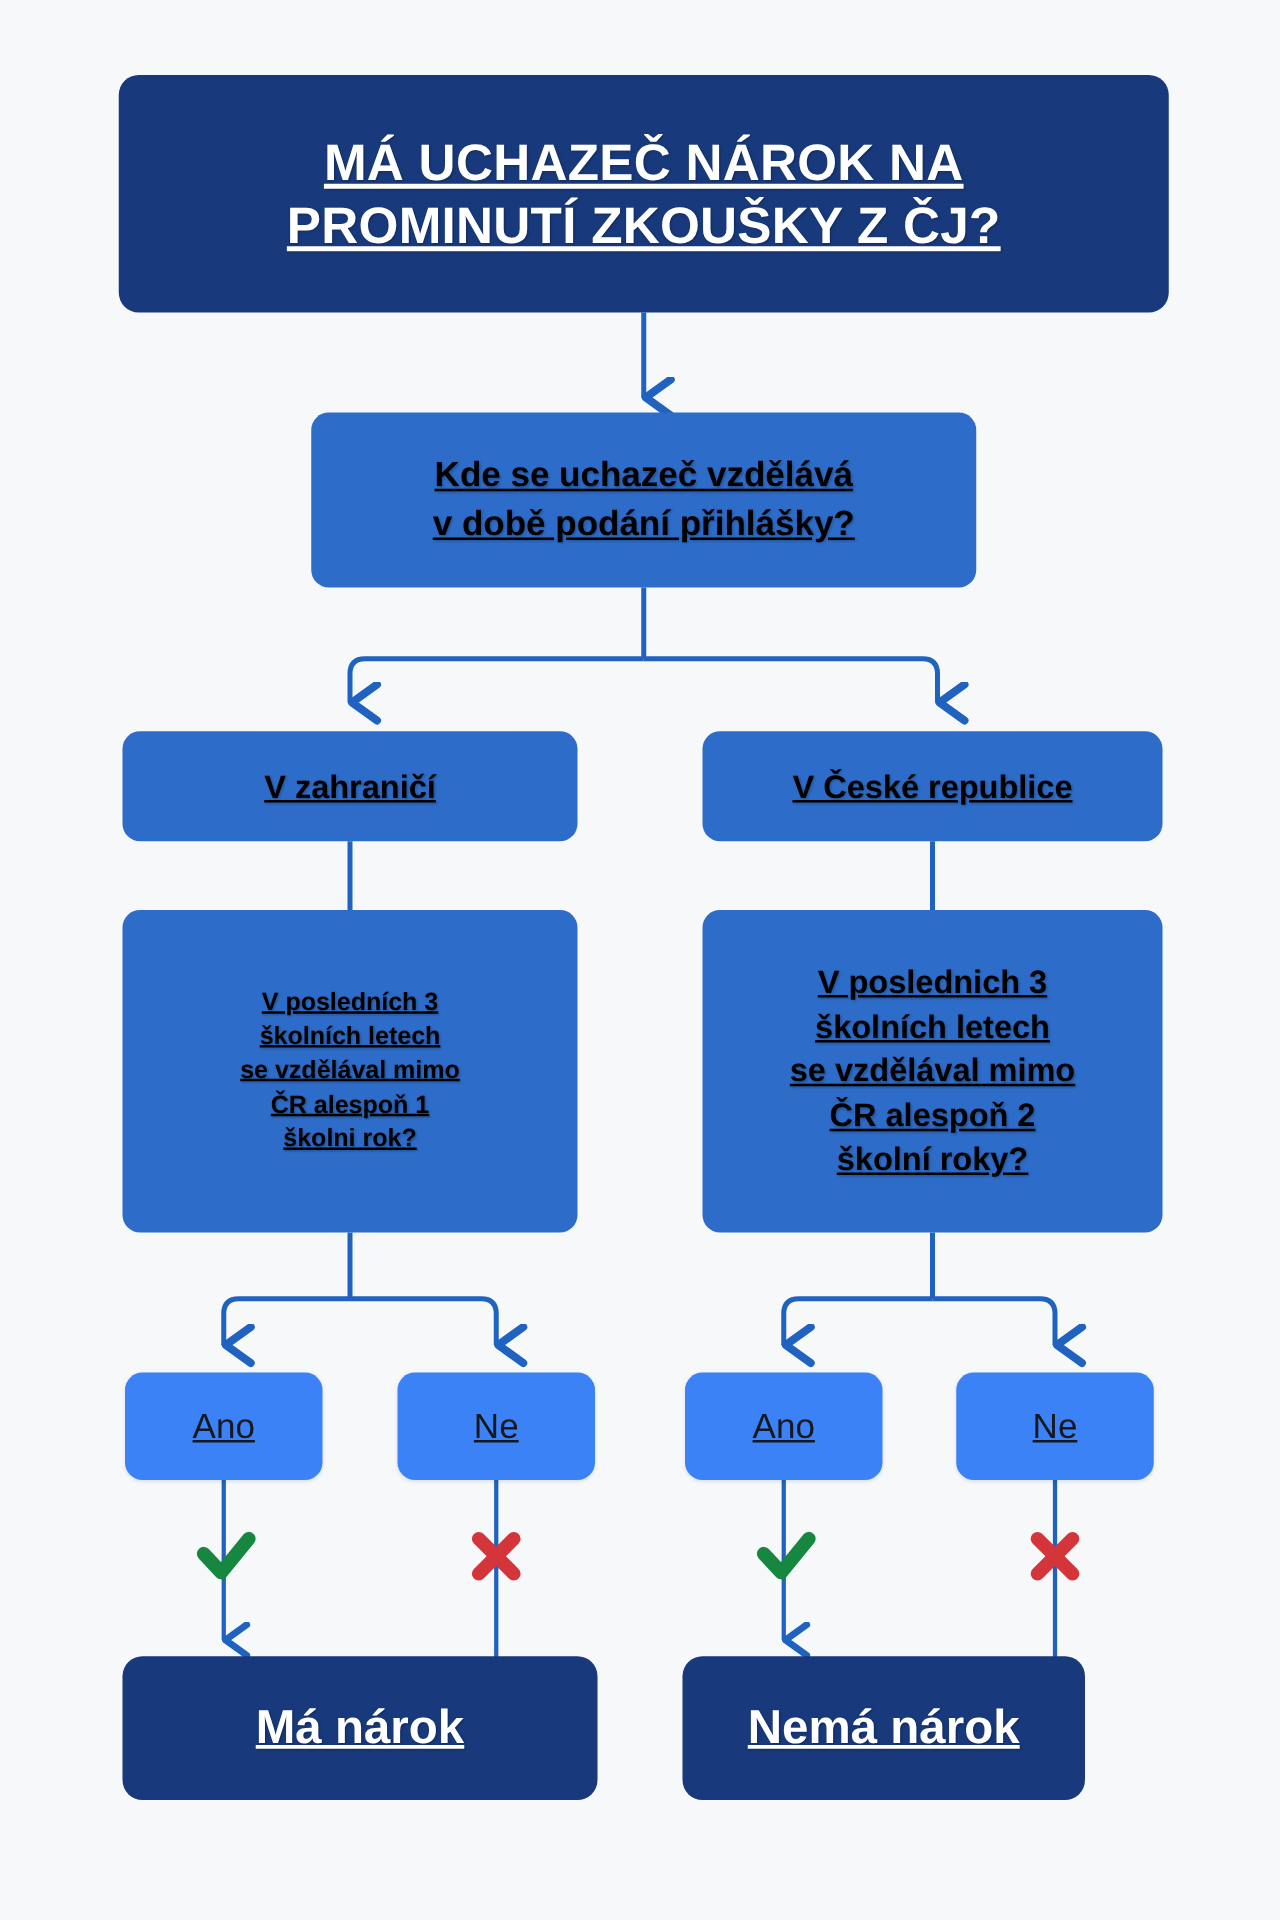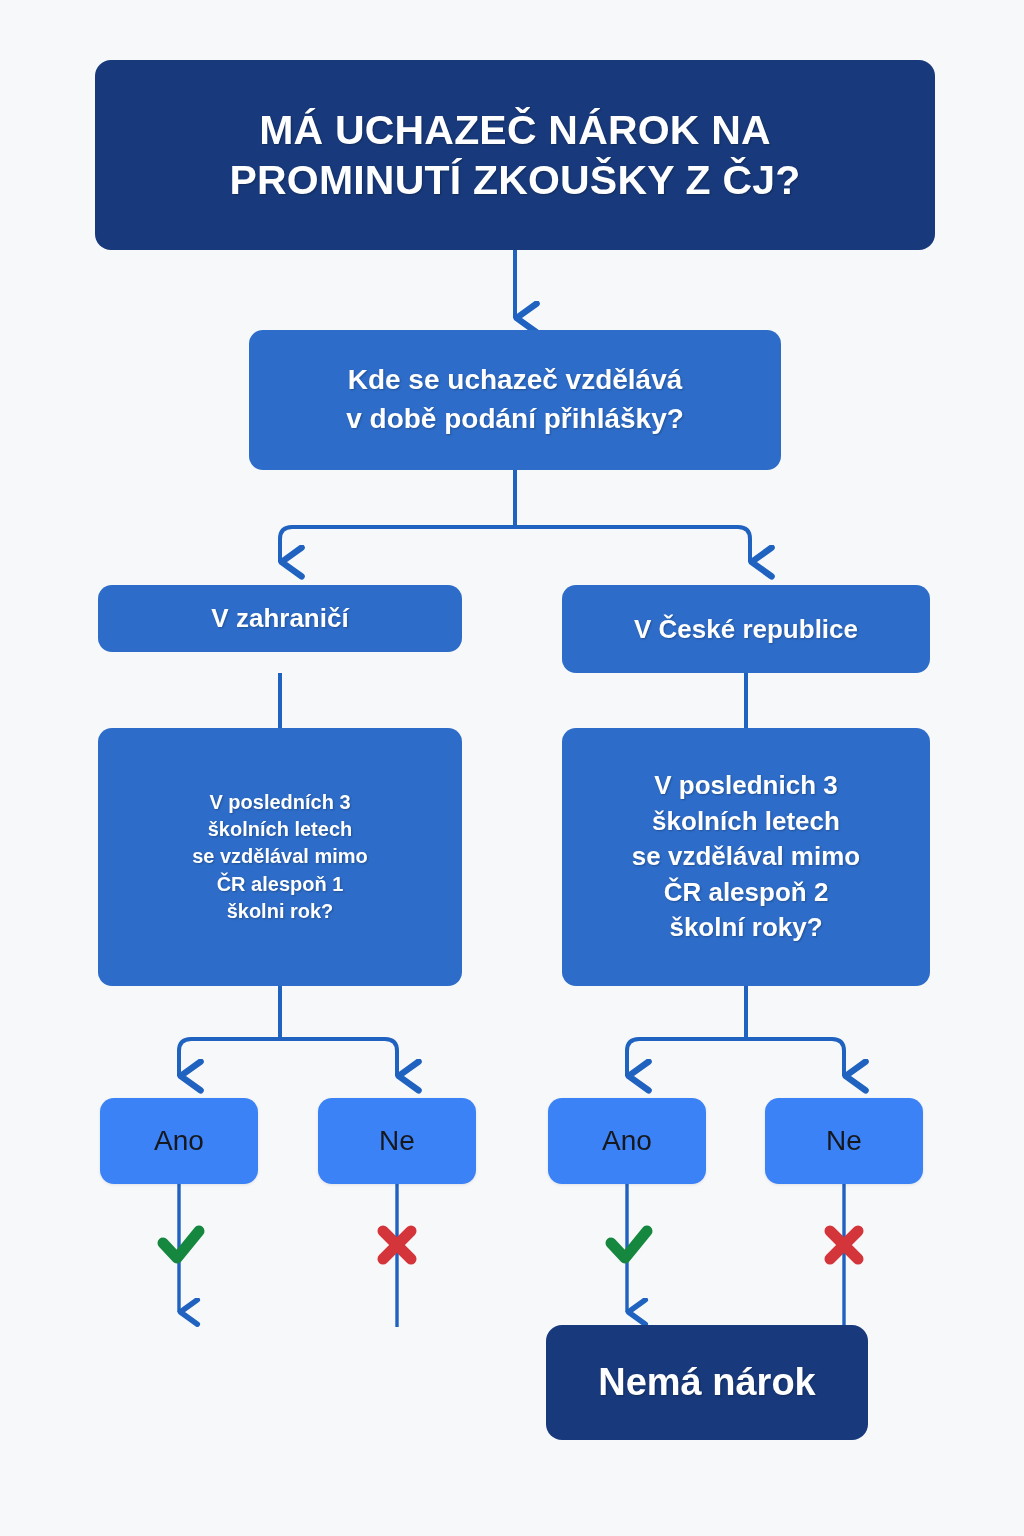--- a/index.html
+++ b/index.html
@@ -27,51 +27,52 @@
     display: flex;
     align-items: center;
     justify-content: center;
     text-align: center;
     z-index: 2;
   }
   .node .label {
     display: block;
     width: 100%;
     white-space: pre-line;
+    text-decoration: underline;
   }
   
   .n-dark {
     background: #183a7c;
     color: #ffffff;
     border-radius: 16px;
     font-weight: bold;
     text-shadow: 1px 1px 2px rgba(0,0,0,0.28);
   }
   
   .n-blue {
     background: #2d6cc8;
-    color: #ffffff;
+    color: #000000;
     border-radius: 14px;
     font-weight: bold;
     text-shadow: 1px 1px 2px rgba(0,0,0,0.25);
   }
   
   .n-white {
     background: #3b82f6;
     color: #16181d;
     border-radius: 14px;
     font-weight: normal;
     box-shadow: 0 1px 3px rgba(20,30,60,0.10);
   }
 
   #title-box { left: 95px; top: 60px; width: 840px; height: 190px;
                font-size: 41px; line-height: 1.22; letter-spacing: 0.2px; padding: 0 26px; }
   #q-where   { left: 249px; top: 330px; width: 532px; height: 140px;
                font-size: 28px; line-height: 1.38; padding: 0 22px; }
-  #b-abroad  { left: 98px; top: 585px; width: 364px; height: 67px;
+  #b-abroad  { left: 98px; top: 585px; width: 364px; height: 88px;
                font-size: 26px; text-align: center; }
   #b-czech   { left: 562px; top: 585px; width: 368px; height: 88px;
                font-size: 26px; justify-content: center; }
   #c-left    { left: 98px; top: 728px; width: 364px; height: 258px;
                font-size: 20px; line-height: 1.37; padding: 0 14px; }
   #c-right   { left: 562px; top: 728px; width: 368px; height: 258px;
                font-size: 26px; line-height: 1.37; padding: 0 18px; }
   #a-l-yes   { left: 100px; top: 1098px; width: 158px; height: 86px; font-size: 28px; }
   #a-l-no    { left: 318px; top: 1098px; width: 158px; height: 86px; font-size: 28px; }
   #a-r-yes   { left: 548px; top: 1098px; width: 158px; height: 86px; font-size: 28px; }
@@ -177,18 +178,21 @@
   </div>
 
   <div class="node n-white" id="a-r-yes">
     <span class="label">Ano</span>
   </div>
 
   <div class="node n-white" id="a-r-no">
     <span class="label">Ne</span>
   </div>
 
+  <div class="node n-dark" id="r-left">
+    <span class="label">Má nárok</span>
+  </div>
 
   <div class="node n-dark" id="r-right">
     <span class="label">Nemá nárok</span>
   </div>
 
 </div>
 
 </body></html>

